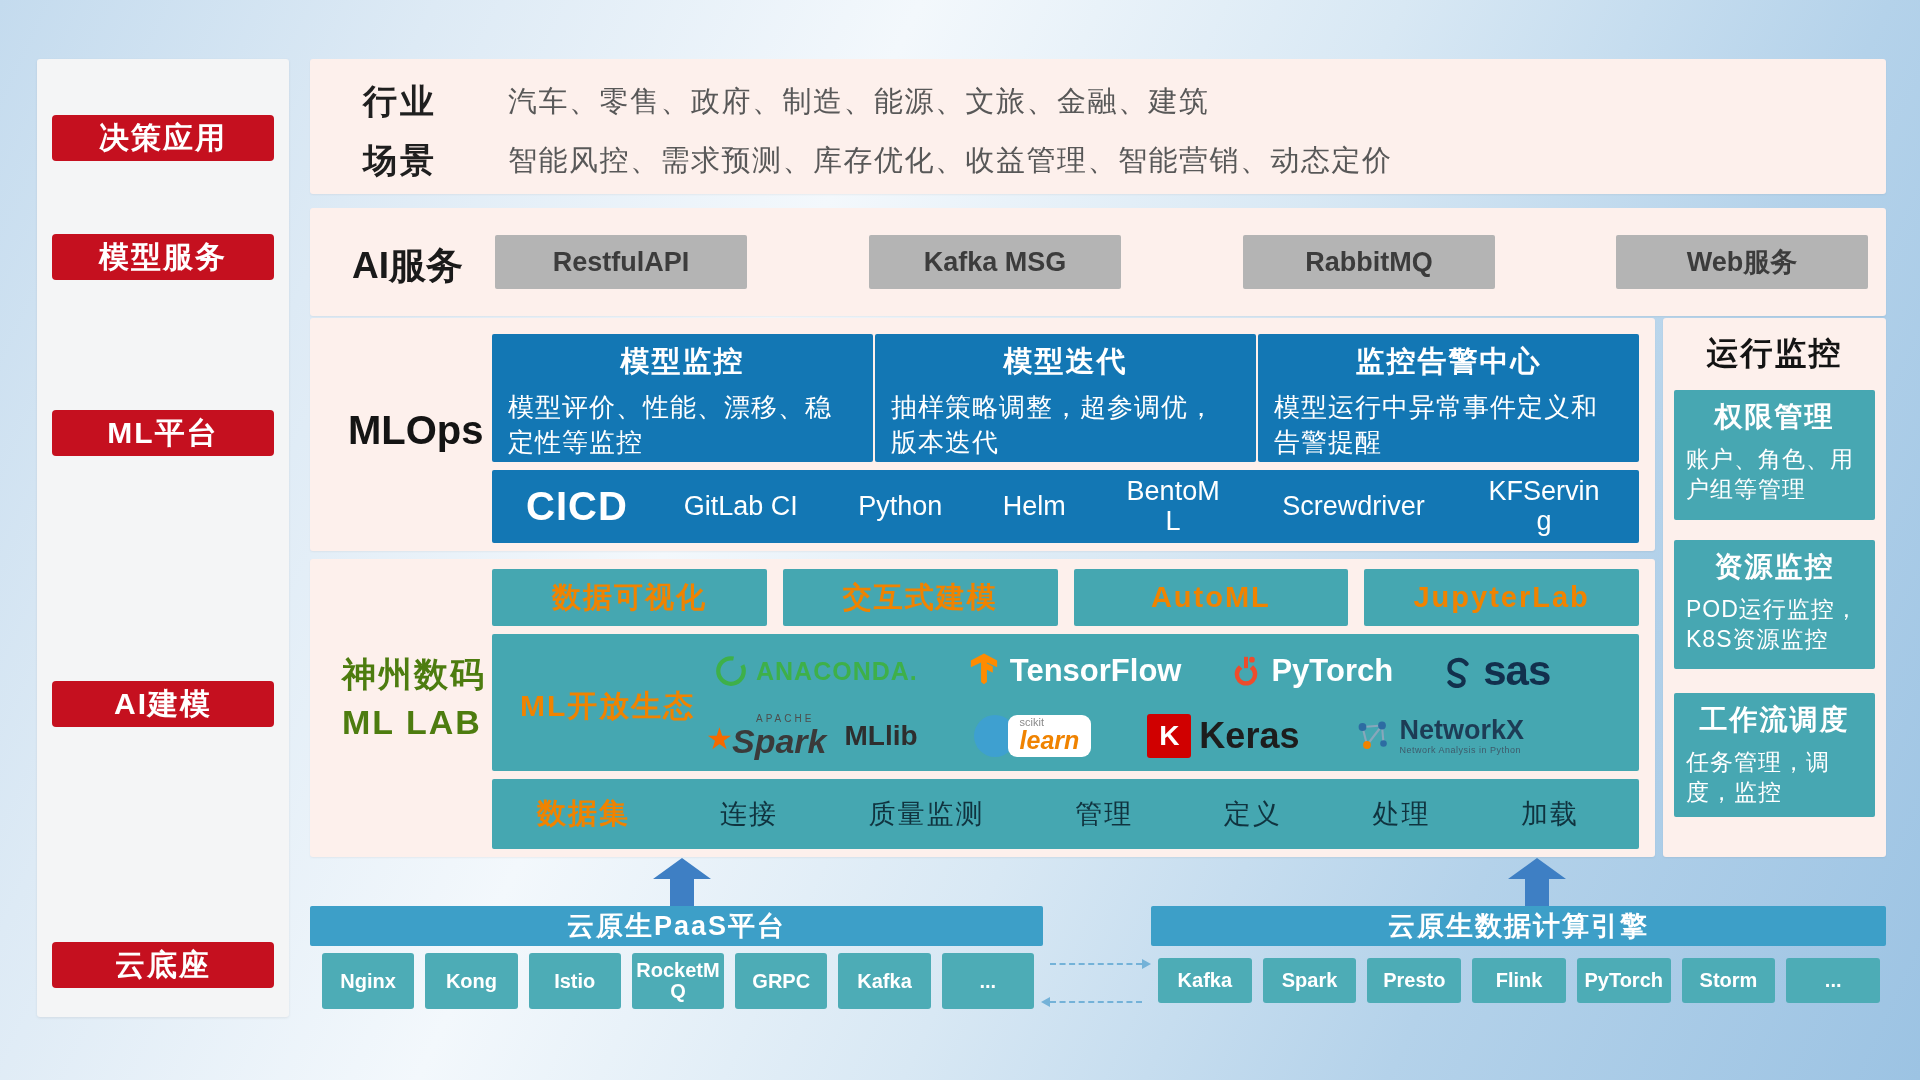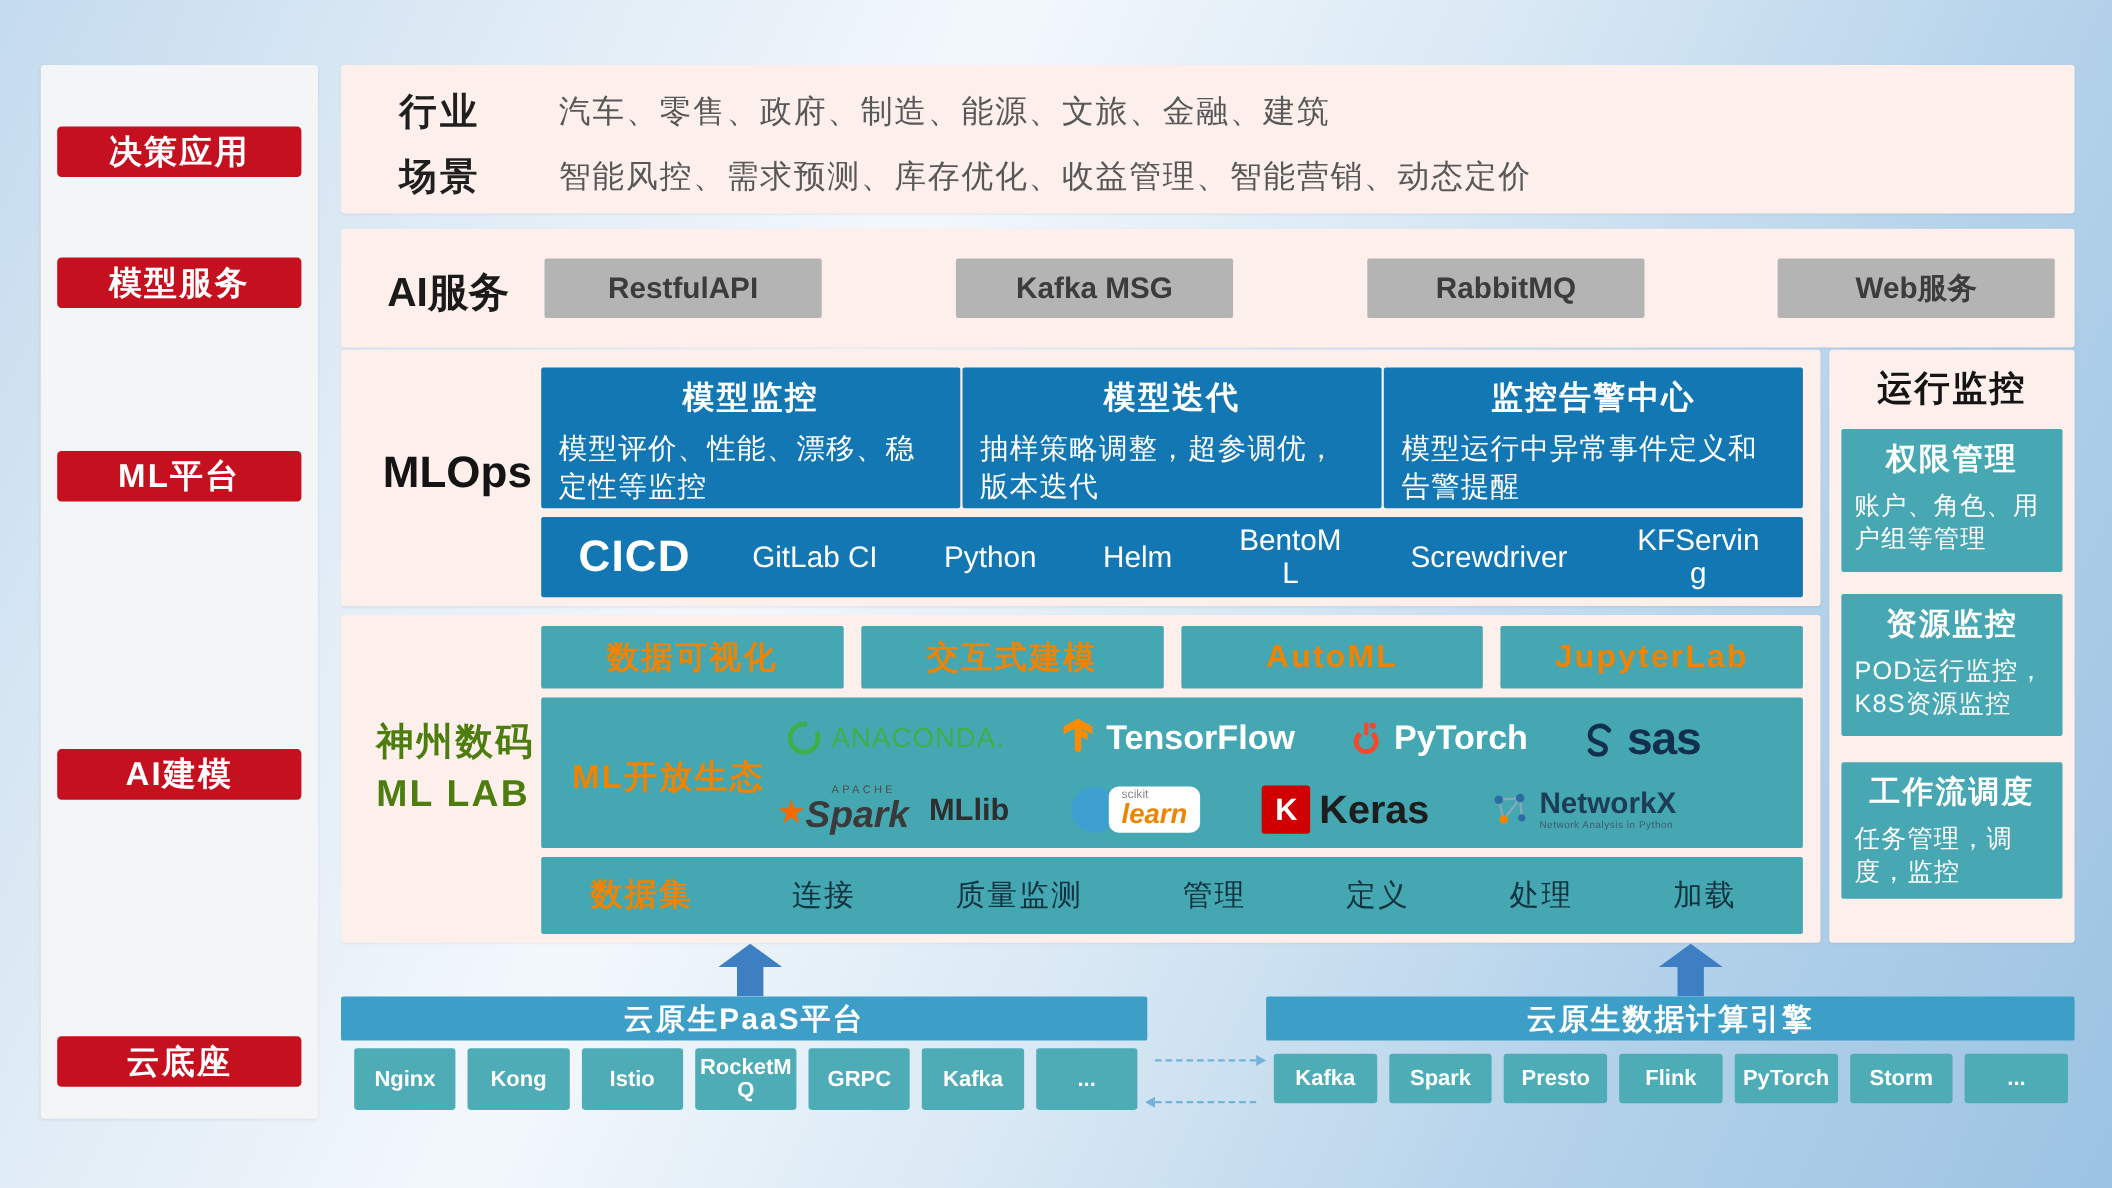--- a/index.html
+++ b/index.html
@@ -58,21 +58,21 @@
                  color:#4d7c0f; line-height:1.4; letter-spacing:2px; }
   .tools-row { position:absolute; left:182px; top:10px; width:1147px; height:57px; display:flex; gap:16px; }
   .tool-box { flex:1; background:#45a7b1; border-radius:2px; color:#f08300; font-size:29px; font-weight:bold;
               letter-spacing:2px; display:flex; align-items:center; justify-content:center; }
   .eco-box { position:absolute; left:182px; top:75px; width:1147px; height:137px; background:#45a7b1; border-radius:2px; }
   .eco-label { position:absolute; left:28px; top:52px; color:#f08300; font-size:30px; font-weight:bold; letter-spacing:2px; }
   .logo-rows { position:absolute; left:222px; right:10px; top:4px; bottom:4px;
                display:flex; flex-direction:column; justify-content:space-around; }
   .logo-row { display:flex; align-items:center; gap:48px; }
   .logo { display:flex; align-items:center; gap:8px; }
-  .ana-text { color:#3eb049; font-size:25px; font-weight:normal; letter-spacing:1px; }
+  .ana-text { color:#3eb049; font-size:25px; font-weight:bold; letter-spacing:1px; }
   .tf-text, .pt-text { color:#fff; font-size:31px; font-weight:bold; }
   .sas-text { color:#12304d; font-size:42px; font-weight:800; letter-spacing:-1px; }
   .spark-stack { position:relative; padding-left:18px; display:inline-block; }
   .spark-star { position:absolute; left:-8px; top:8px; color:#f56a00; font-style:normal; font-size:30px; }
   .spark-apache { display:block; font-size:10px; letter-spacing:3px; color:#4d4d4d; font-style:normal; margin-left:24px; }
   .spark-text { font-size:34px; font-weight:bold; font-style:italic; color:#3a3a3a; line-height:1; }
   .mllib-text { font-size:28px; font-weight:bold; color:#2e2e2e; margin-left:10px; }
   .skl-circle { width:42px; height:42px; border-radius:50%; background:#3ea0d0; margin-right:-16px; }
   .skl-box { background:#fff; border-radius:9px; padding:2px 12px 4px; text-align:left; }
   .skl-box em { display:block; font-size:11px; color:#8a8a8a; font-style:normal; line-height:1; }

